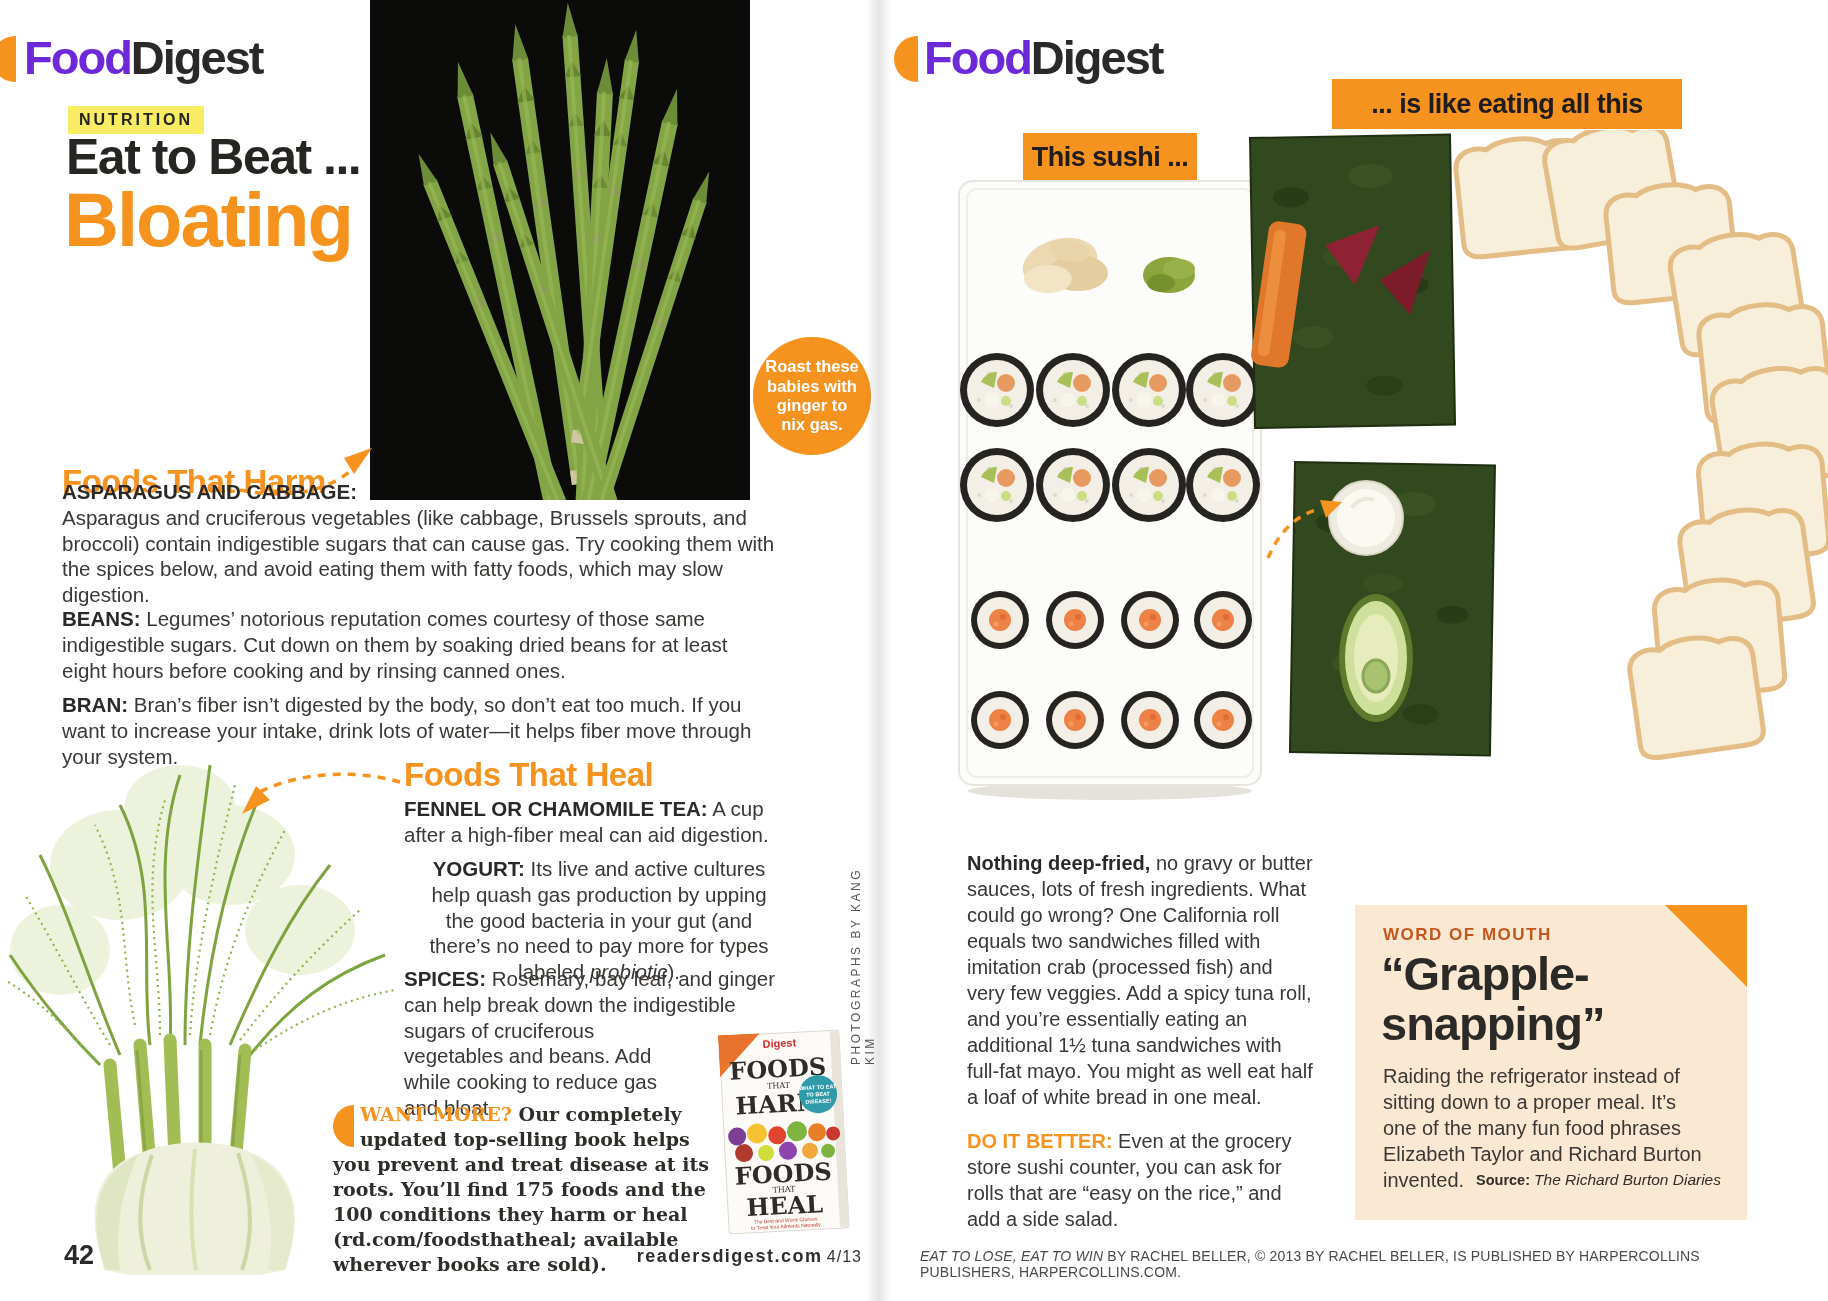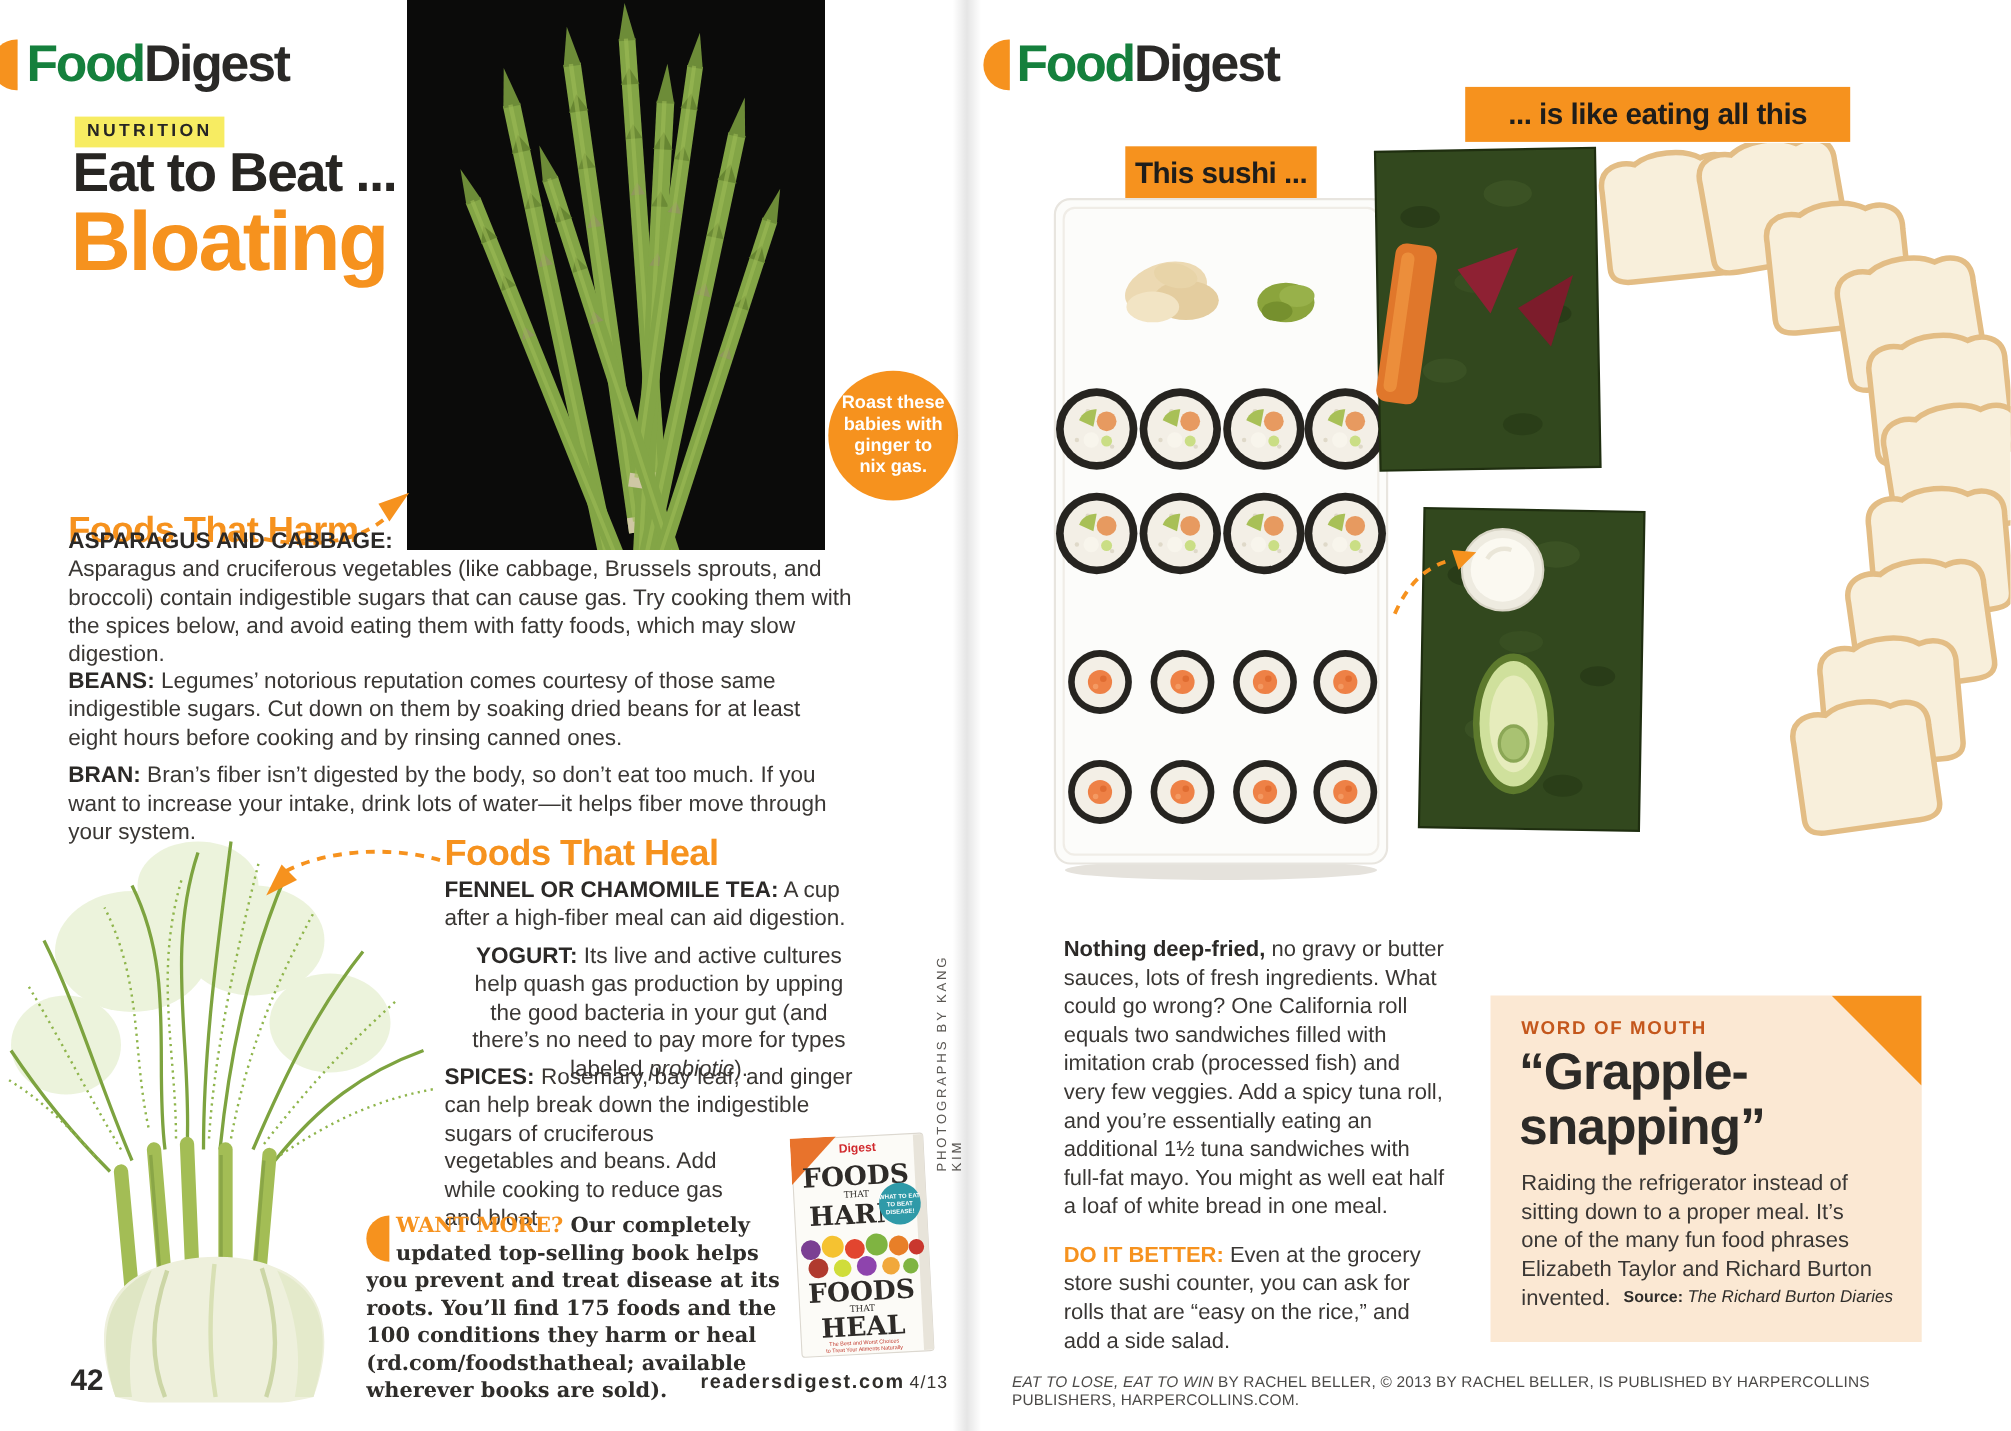--- a/index.html
+++ b/index.html
@@ -3,21 +3,21 @@
 <meta charset="utf-8">
 <style>
   html,body{margin:0;padding:0;background:#ffffff;}
   #spread{position:relative;width:1828px;height:1301px;background:#fff;overflow:hidden;
           font-family:"Liberation Sans",sans-serif;color:#383531;}
   .abs{position:absolute;}
   
   .logo{display:flex;align-items:flex-start;}
   .logo-disc{width:24px;height:46px;background:#f6921e;border-radius:24px 0 0 24px;margin-top:2px;}
   .logo-text{font-size:47px;font-weight:bold;letter-spacing:-2px;line-height:1;}
-  .logo-food{color:#15803d;}
+  .logo-food{color:#6d28d9;}
   .logo-digest{color:#2a2927;}
   
   .kicker{background:#f7ec62;color:#262524;font-size:16px;font-weight:bold;
           letter-spacing:3px;padding:5px 11px;display:inline-block;}
   .title-black{font-size:50px;font-weight:bold;letter-spacing:-1.5px;color:#272522;line-height:1;}
   .title-orange{font-size:76px;font-weight:bold;letter-spacing:-2px;color:#f6921e;line-height:1;}
   .intro{font-size:24.5px;line-height:1.22;color:#3a3734;}
   .sec-heading{font-size:33px;font-weight:bold;color:#f6921e;letter-spacing:-0.5px;line-height:1;}
   .body-par{font-size:20.5px;line-height:1.26;color:#3a3734;}
   .body-par b{color:#2b2927;}

